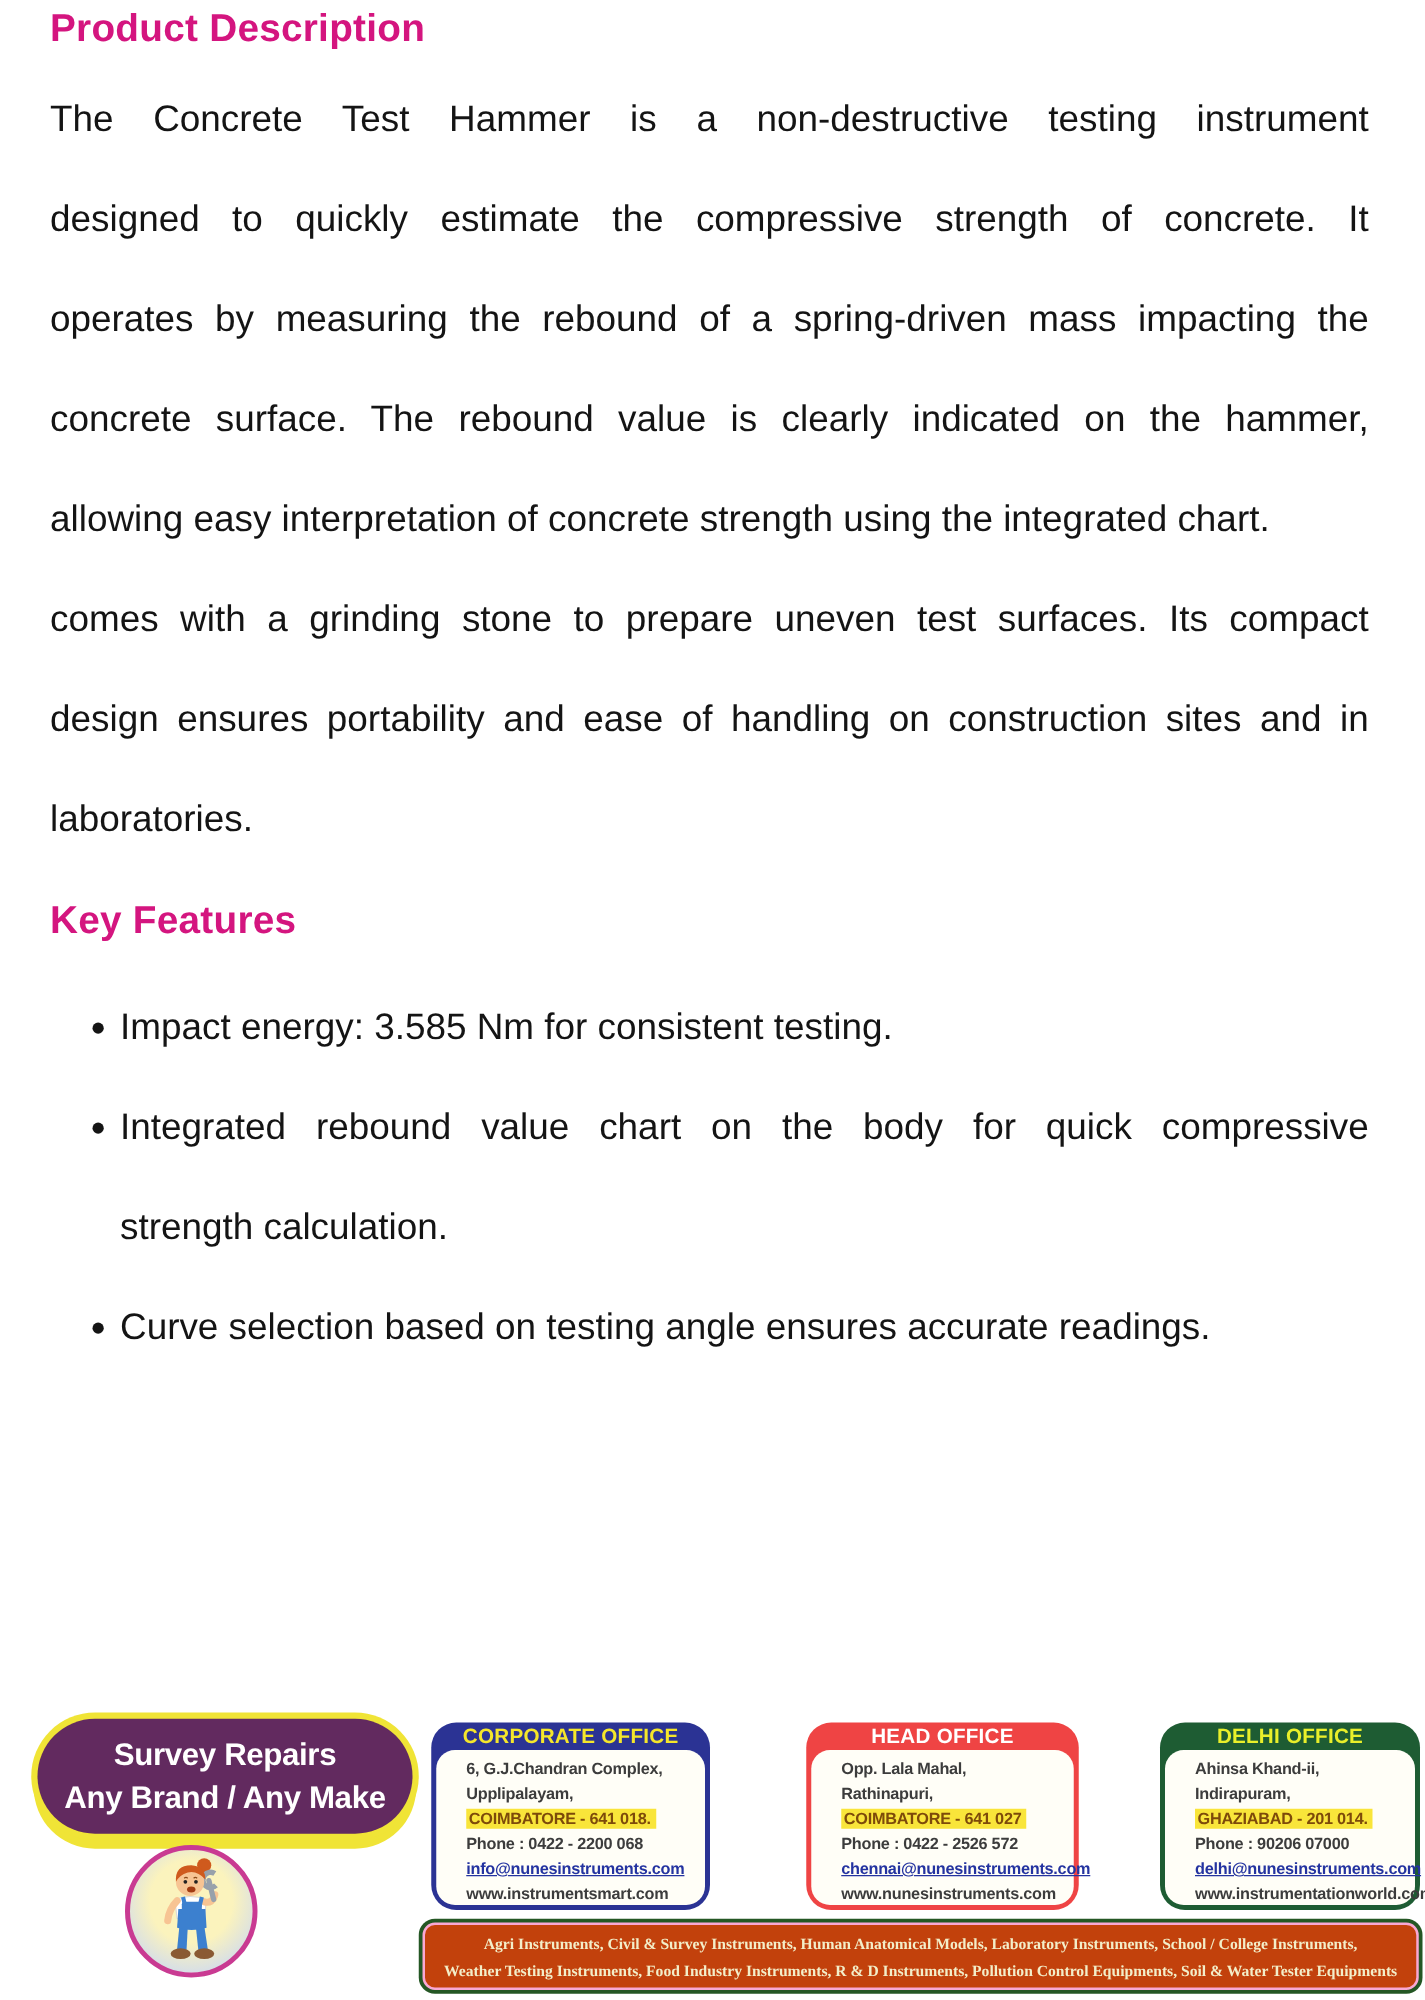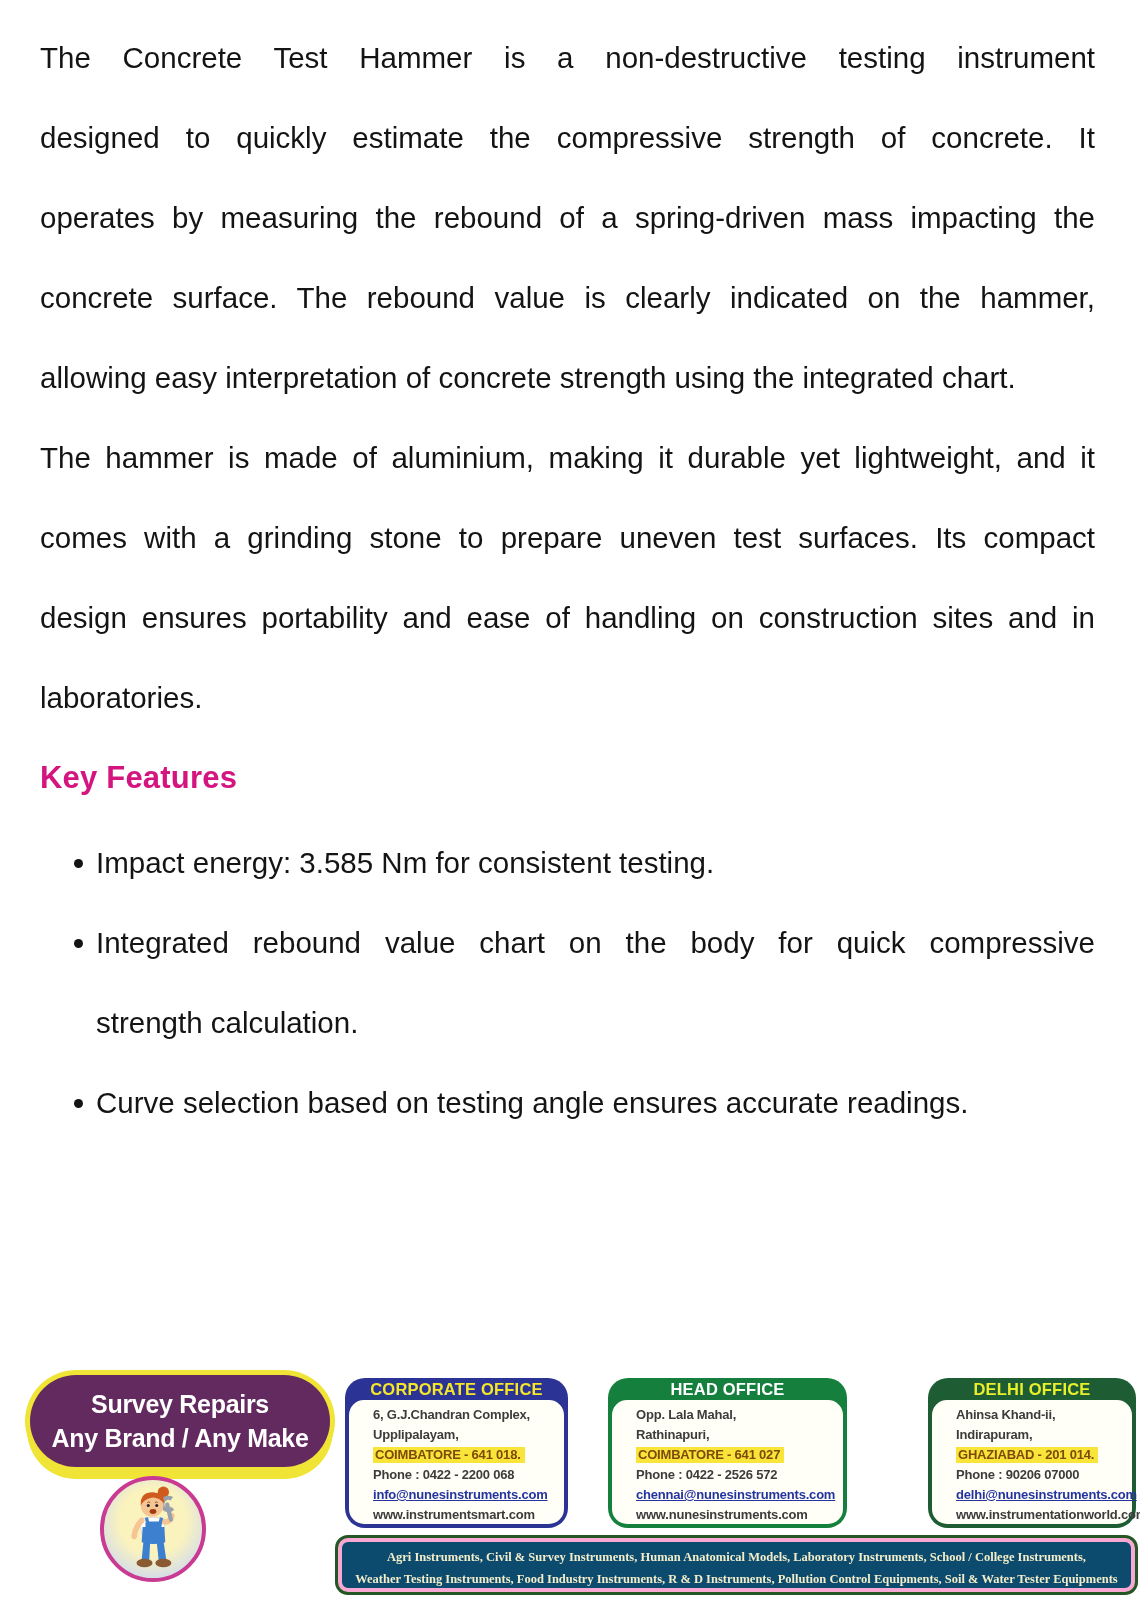--- a/index.html
+++ b/index.html
@@ -60,49 +60,49 @@
   .office-row {
     font-size:13px; font-weight:bold; color:#3c3c3c; line-height:20px;
     white-space:nowrap; letter-spacing:-0.2px;
   }
   .office-row .highlight {
     background:#f9e53a; color:#7d4a0a; padding:0 4px 1px 2px;
   }
   .office-row.email { color:#2433a0; text-decoration:underline; }
   .card-corporate { left:345px; width:223px; background:#2b3394; }
   .card-corporate .office-header { color:#f5e62b; }
-  .card-head { left:608px; width:239px; background:#15803d; }
+  .card-head { left:645px; width:218px; background:#ef4444; }
   .card-head .office-header { color:#ffffff; }
   .card-delhi { left:928px; width:208px; background:#1e5c33; }
   .card-delhi .office-header { color:#e9ef2a; }
   #banner {
     position:absolute; left:338px; top:163px; width:797px; height:54px;
-    background:#0c4a6e; border:4px solid #f9a8d4; border-radius:10px;
+    background:#c2410c; border:2px solid #f9a8d4; border-radius:10px;
     box-shadow:0 0 0 3px #245724;
     text-align:center; padding-top:4px;
   }
   .banner-line {
     font-family:"Liberation Serif", serif; font-weight:bold;
     font-size:12.5px; line-height:22px; color:#f3eec9; white-space:nowrap;
   }
 </style>
 </head>
 <body>
 
 <div id="page">
 
   <div id="doc">
+    <h1 class="accent-heading">Product Description</h1>
 
     <div id="lines">
       <div class="bline">The Concrete Test Hammer is a non-destructive testing instrument</div>
       <div class="bline">designed to quickly estimate the compressive strength of concrete. It</div>
       <div class="bline">operates by measuring the rebound of a spring-driven mass impacting the</div>
       <div class="bline">concrete surface. The rebound value is clearly indicated on the hammer,</div>
       <div class="bline last">allowing easy interpretation of concrete strength using the integrated chart.</div>
-      <div class="bline">The hammer is made of aluminium, making it durable yet lightweight, and it</div>
       <div class="bline">comes with a grinding stone to prepare uneven test surfaces. Its compact</div>
       <div class="bline">design ensures portability and ease of handling on construction sites and in</div>
       <div class="bline last">laboratories.</div>
     </div>
 
     <div class="kf-slot">
       <h2 class="accent-heading">Key Features</h2>
     </div>
 
     <div class="bullet">

